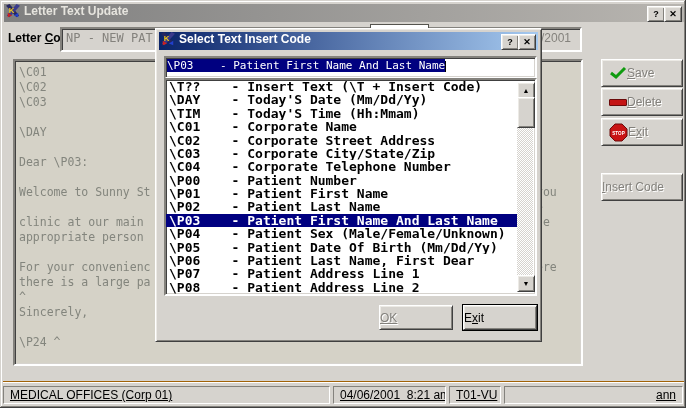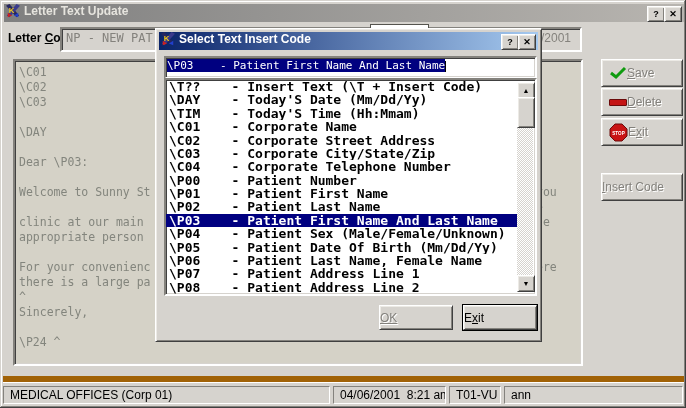--- a/index.html
+++ b/index.html
@@ -66,25 +66,25 @@
   #sb-thumb{position:absolute;left:0;top:15px;width:16px;height:29px;background:#d6d3ce;
     border:1px solid;border-color:#fff #404040 #404040 #fff;
     box-shadow:inset 1px 1px 0 #eceae5, inset -1px -1px 0 #84827d;}
   .dlgbtn{position:absolute;top:276px;width:72px;height:23px;font-size:12px;
     display:flex;align-items:center;justify-content:flex-start;}
   #ok-button{left:223px;}
   #dlg-exit-button{left:307px;box-shadow:0 0 0 1px #000, inset 1px 1px 0 #eceae5, inset -1px -1px 0 #84827d;}
 
   
   #status-bar{position:absolute;left:3px;right:2px;bottom:3px;height:23px;
-    border-top:6px solid #a16207;box-shadow:inset 0 1px 0 #fff;}
+    border-top:1px solid #a16207;box-shadow:inset 0 1px 0 #fff;text-decoration:underline;}
   #status-bar .panels{display:flex;gap:3px;padding:4px 1px 0 0;}
   .panel{height:15px;font-size:12px;color:#000;padding:1px 6px 0;white-space:pre;overflow:hidden;
     border:1px solid;border-color:#84827d #fff #fff #84827d;}
-  .p0{flex:0 0 313px;} .p1{flex:0 0 99px;} .p2{flex:0 0 38px;} .p3{flex:1;}
+  .p0{flex:0 0 313px;} .p1{flex:0 0 99px;} .p2{flex:0 0 38px;} .p3{flex:1;text-align:right;}
   u{text-decoration:underline;}
 </style>
 </head>
 <body>
 
 <svg width="0" height="0" style="position:absolute">
   <defs>
     <symbol id="logo" viewBox="0 0 16 16">
       <polygon points="0,2 12,15 15,13 4,0" fill="#26265e"></polygon>
       <polygon points="16,2 4,15 1,13 12,0" fill="#3a3a8c"></polygon>
@@ -186,21 +186,21 @@
           <div class="lrow">\C01    - Corporate Name</div>
           <div class="lrow">\C02    - Corporate Street Address</div>
           <div class="lrow">\C03    - Corporate City/State/Zip</div>
           <div class="lrow">\C04    - Corporate Telephone Number</div>
           <div class="lrow">\P00    - Patient Number</div>
           <div class="lrow">\P01    - Patient First Name</div>
           <div class="lrow">\P02    - Patient Last Name</div>
           <div class="lrow sel">\P03    - Patient First Name And Last Name</div>
           <div class="lrow">\P04    - Patient Sex (Male/Female/Unknown)</div>
           <div class="lrow">\P05    - Patient Date Of Birth (Mm/Dd/Yy)</div>
-          <div class="lrow">\P06    - Patient Last Name, Female Name</div>
+          <div class="lrow">\P06    - Patient Last Name, First Dear</div>
           <div class="lrow">\P07    - Patient Address Line 1</div>
           <div class="lrow">\P08    - Patient Address Line 2</div>
         </div>
       <div id="list-scrollbar">
         <div class="sbtn" id="sb-up">▲</div>
         <div id="sb-thumb"></div>
         <div class="sbtn" id="sb-down">▼</div>
       </div>
     </div>
 

